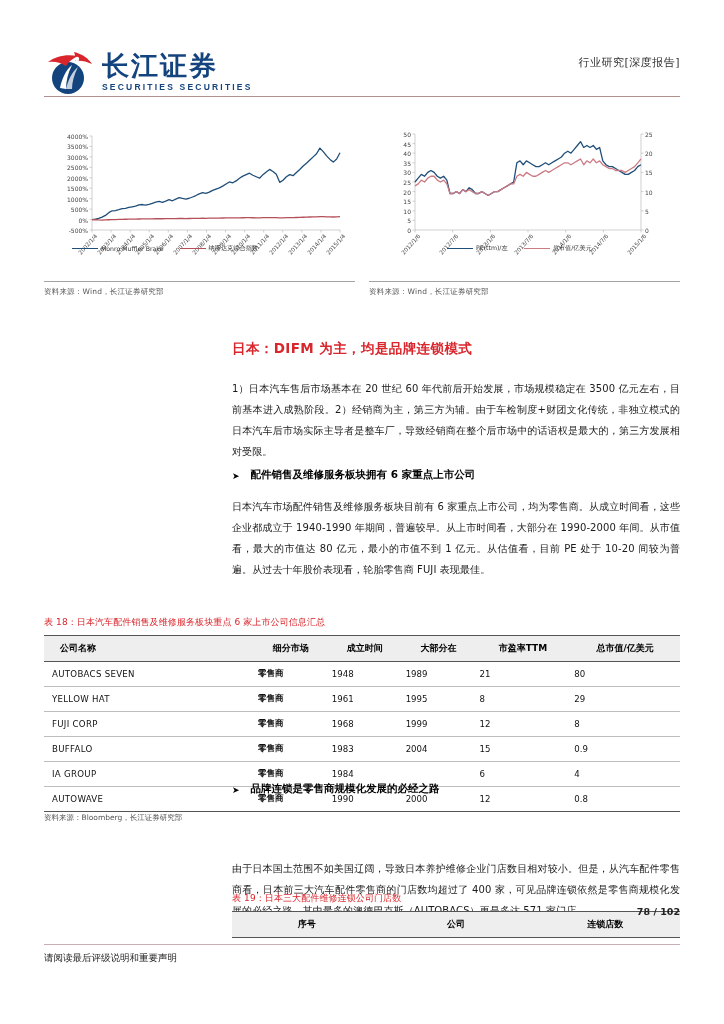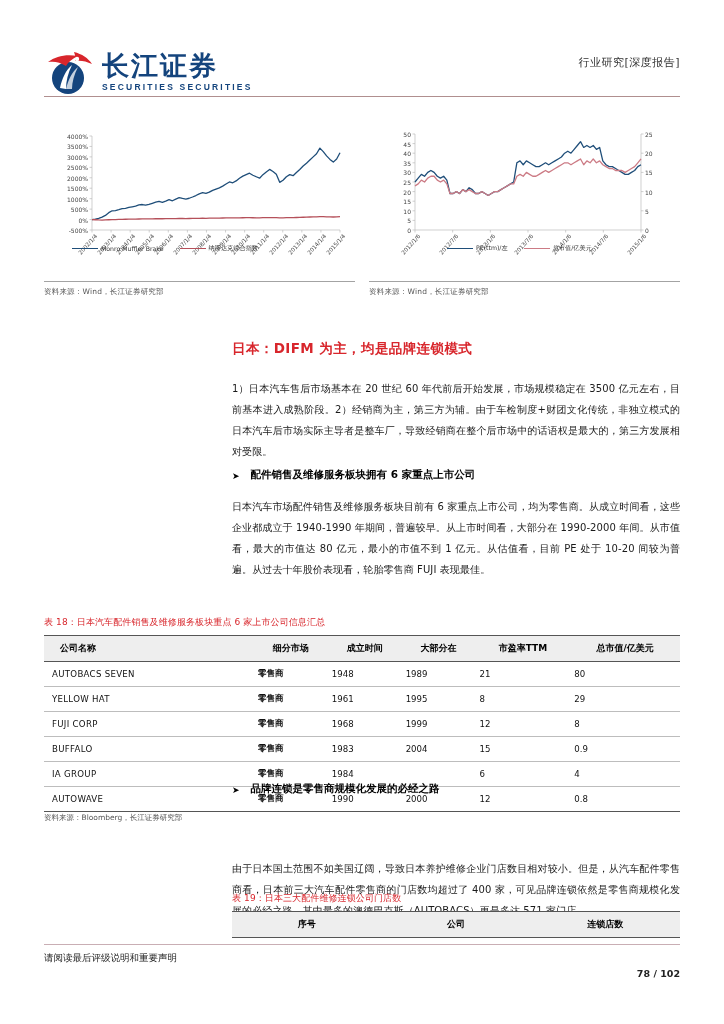--- a/index.html
+++ b/index.html
@@ -131,21 +131,21 @@
   .footer-rule {
     position: absolute; left: 44px; top: 944px; width: 636px;
     height: 1px; background: #c9aeb4;
   }
   .footer-left {
     position: absolute; left: 44px; top: 952px;
     font-family: "DejaVu Sans", sans-serif;
     font-size: 9.5px; color: #222;
   }
   .footer-right {
-    position: absolute; right: 44px; top: 968px;
+    position: absolute; right: 44px; top: 906px;
     font-family: "DejaVu Sans", sans-serif;
     font-size: 9.5px; font-weight: bold; color: #222;
   }
 </style>
 </head>
 <body>
 
 <div class="page">
 
   <div class="header">

